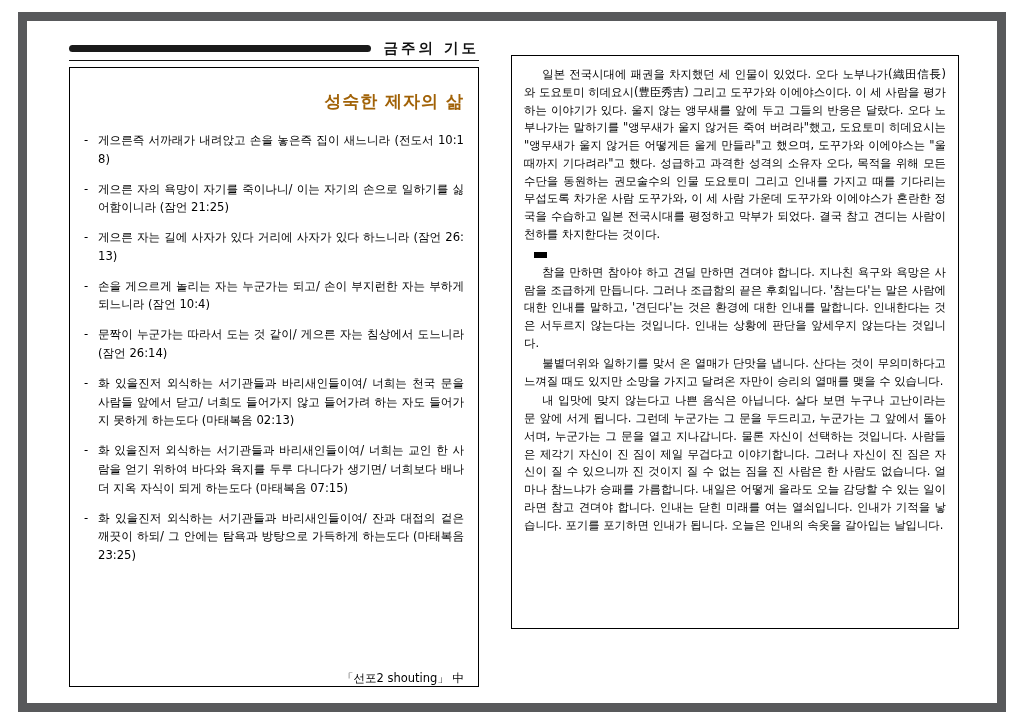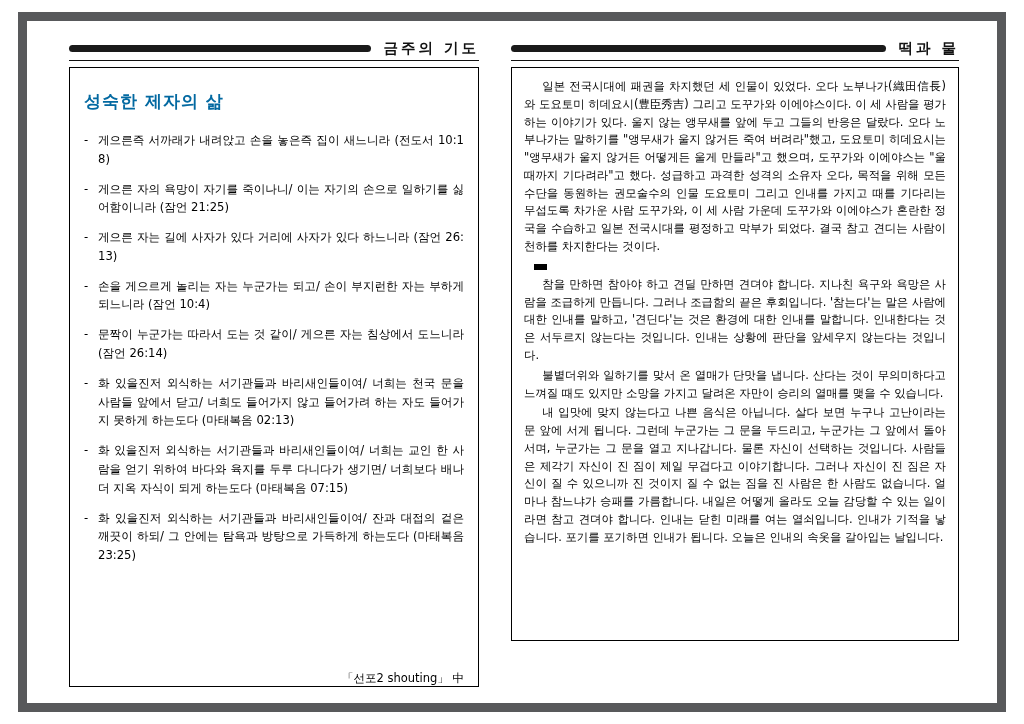--- a/index.html
+++ b/index.html
@@ -94,26 +94,26 @@
   .box {
     margin-top: 6px;
     border: 1px solid #000;
     box-sizing: border-box;
     padding: 16px 14px 12px 14px;
     height: 620px;
     position: relative;
     background: #fff;
   }
   .box-title {
-    text-align: left;
+    text-align: right;
     font-size: 17px;
     font-weight: bold;
     letter-spacing: 1px;
     margin: 6px 0 18px 0;
-    color: #0369a1;
+    color: #a16207;
   }
   .verse {
     display: flex;
     font-size: 11.6px;
     line-height: 1.62;
     color: #000;
     margin-bottom: 11px;
   }
   .bullet {
     width: 14px;
@@ -128,21 +128,21 @@
   }
   .attrib {
     position: absolute;
     right: 14px;
     bottom: 0;
     font-size: 11.5px;
     color: #000;
   }
   
   .article {
-    margin-top: 6px;
+    margin-top: 20px;
     border: 1px solid #000;
     box-sizing: border-box;
     padding: 10px 12px 10px 12px;
     height: 574px;
     overflow: hidden;
     background: #fff;
   }
   .para {
     font-size: 11.4px;
     line-height: 1.56;
@@ -209,25 +209,20 @@
             <div class="verse">
               <span class="bullet">-</span>
               <span class="vtext">화 있을진저 외식하는 서기관들과 바리새인들이여/ 잔과 대접의 겉은 깨끗이 하되/ 그 안에는 탐욕과 방탕으로 가득하게 하는도다 (마태복음  23:25)</span>
             </div>
 
             <div class="attrib">「선포2 shouting」 中</div>
           </div>
         </div>
 
         <div class="col col-right">
-          <div class="sec-head">
-            <span class="rule"></span>
-            <span class="sec-title">떡과 물</span>
-            <span class="underline-thin"></span>
-          </div>
 
           <div class="article">
             <p class="para">일본 전국시대에 패권을 차지했던 세 인물이 있었다. 오다 노부나가(織田信長)와 도요토미 히데요시(豊臣秀吉) 그리고 도꾸가와 이에야스이다. 이 세 사람을 평가하는 이야기가 있다. 울지 않는 앵무새를 앞에 두고 그들의 반응은 달랐다. 오다 노부나가는 말하기를 "앵무새가 울지 않거든 죽여 버려라"했고, 도요토미 히데요시는 "앵무새가 울지 않거든 어떻게든 울게 만들라"고 했으며, 도꾸가와 이에야스는 "울 때까지 기다려라"고 했다. 성급하고 과격한 성격의 소유자 오다, 목적을 위해 모든 수단을 동원하는 권모술수의 인물 도요토미 그리고 인내를 가지고 때를 기다리는 무섭도록 차가운 사람 도꾸가와, 이 세 사람 가운데 도꾸가와 이에야스가 혼란한 정국을 수습하고 일본 전국시대를 평정하고 막부가 되었다. 결국 참고 견디는 사람이 천하를 차지한다는 것이다.</p>
             <div class="spacer-mark"></div>
             <p class="para">참을 만하면 참아야 하고 견딜 만하면 견뎌야 합니다. 지나친 욕구와 욕망은 사람을 조급하게 만듭니다. 그러나 조급함의 끝은 후회입니다. '참는다'는 말은 사람에 대한 인내를 말하고, '견딘다'는 것은 환경에 대한 인내를 말합니다. 인내한다는 것은 서두르지 않는다는 것입니다. 인내는 상황에 판단을 앞세우지 않는다는 것입니다.</p>
             <p class="para">불볕더위와 일하기를 맞서 온 열매가 단맛을 냅니다. 산다는 것이 무의미하다고 느껴질 때도 있지만 소망을 가지고 달려온 자만이 승리의 열매를 맺을 수 있습니다.</p>
             <p class="para">내 입맛에 맞지 않는다고 나쁜 음식은 아닙니다. 살다 보면 누구나 고난이라는 문 앞에 서게 됩니다. 그런데 누군가는 그 문을 두드리고, 누군가는 그 앞에서 돌아서며, 누군가는 그 문을 열고 지나갑니다. 물론 자신이 선택하는 것입니다. 사람들은 제각기 자신이 진 짐이 제일 무겁다고 이야기합니다. 그러나 자신이 진 짐은 자신이 질 수 있으니까 진 것이지 질 수 없는 짐을 진 사람은 한 사람도 없습니다. 얼마나 참느냐가 승패를 가름합니다. 내일은 어떻게 올라도 오늘 감당할 수 있는 일이라면 참고 견뎌야 합니다. 인내는 닫힌 미래를 여는 열쇠입니다. 인내가 기적을 낳습니다. 포기를 포기하면 인내가 됩니다. 오늘은 인내의 속옷을 갈아입는 날입니다.</p>
           </div>
         </div>
 

